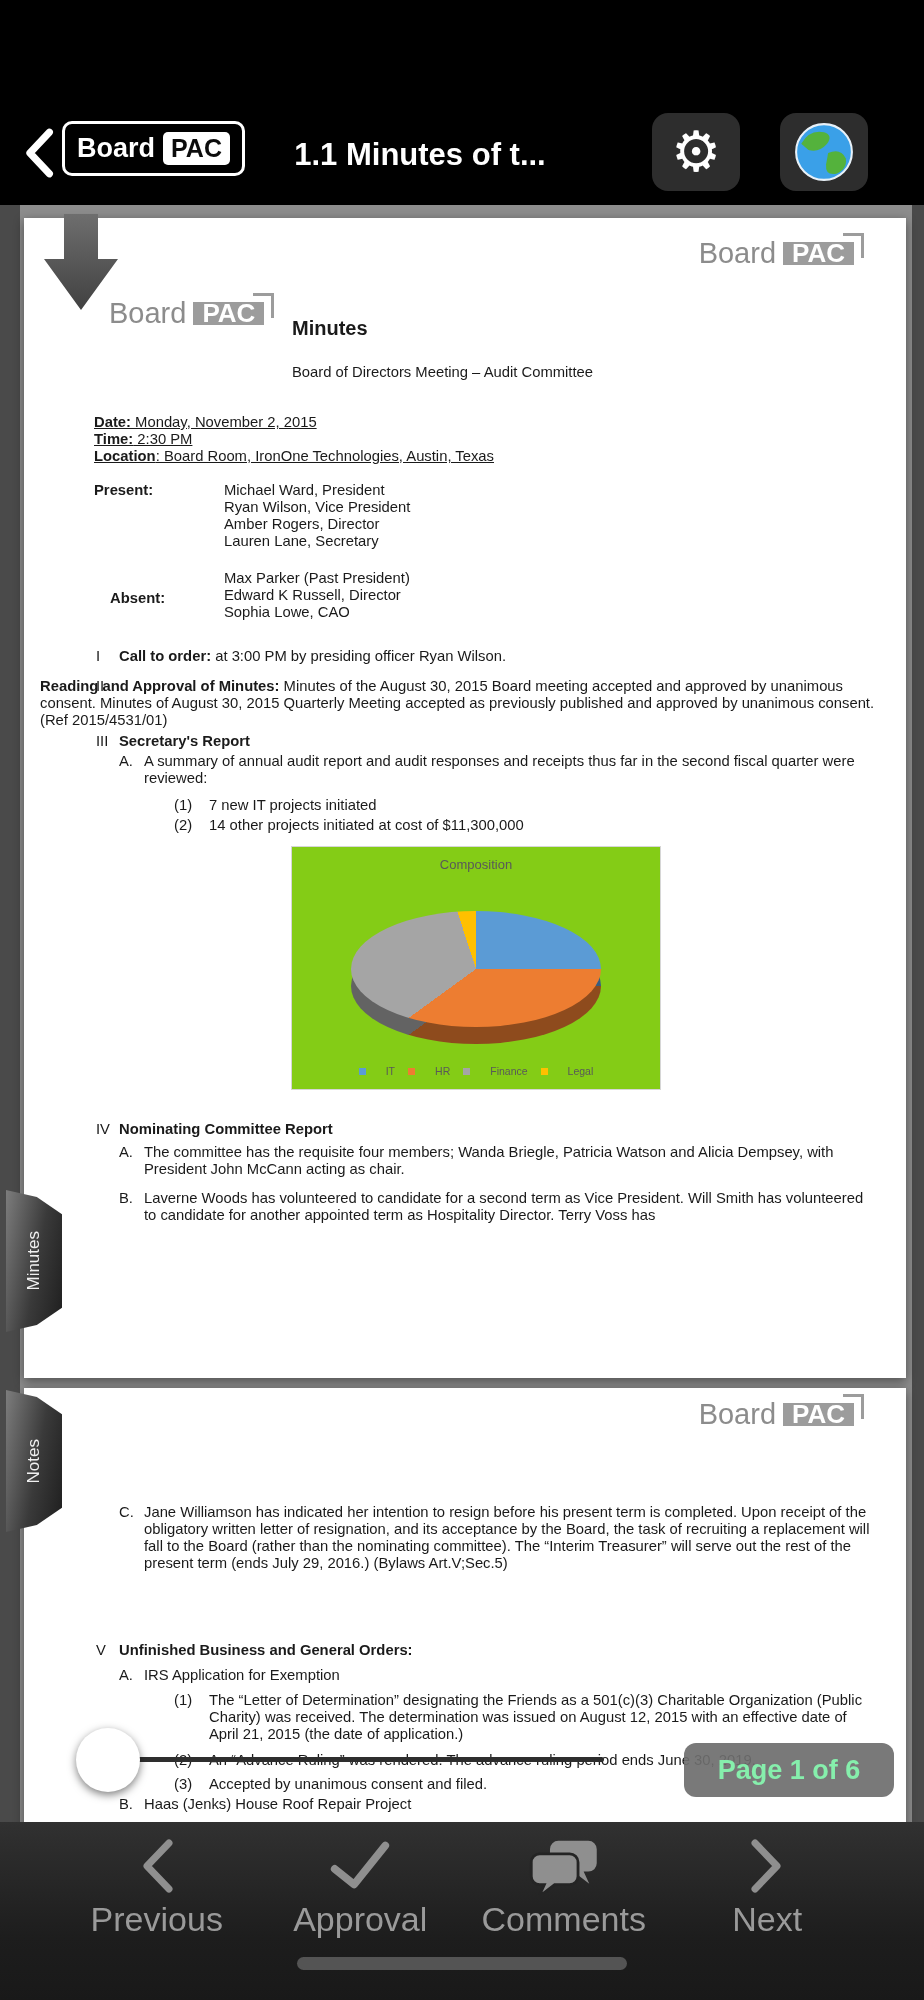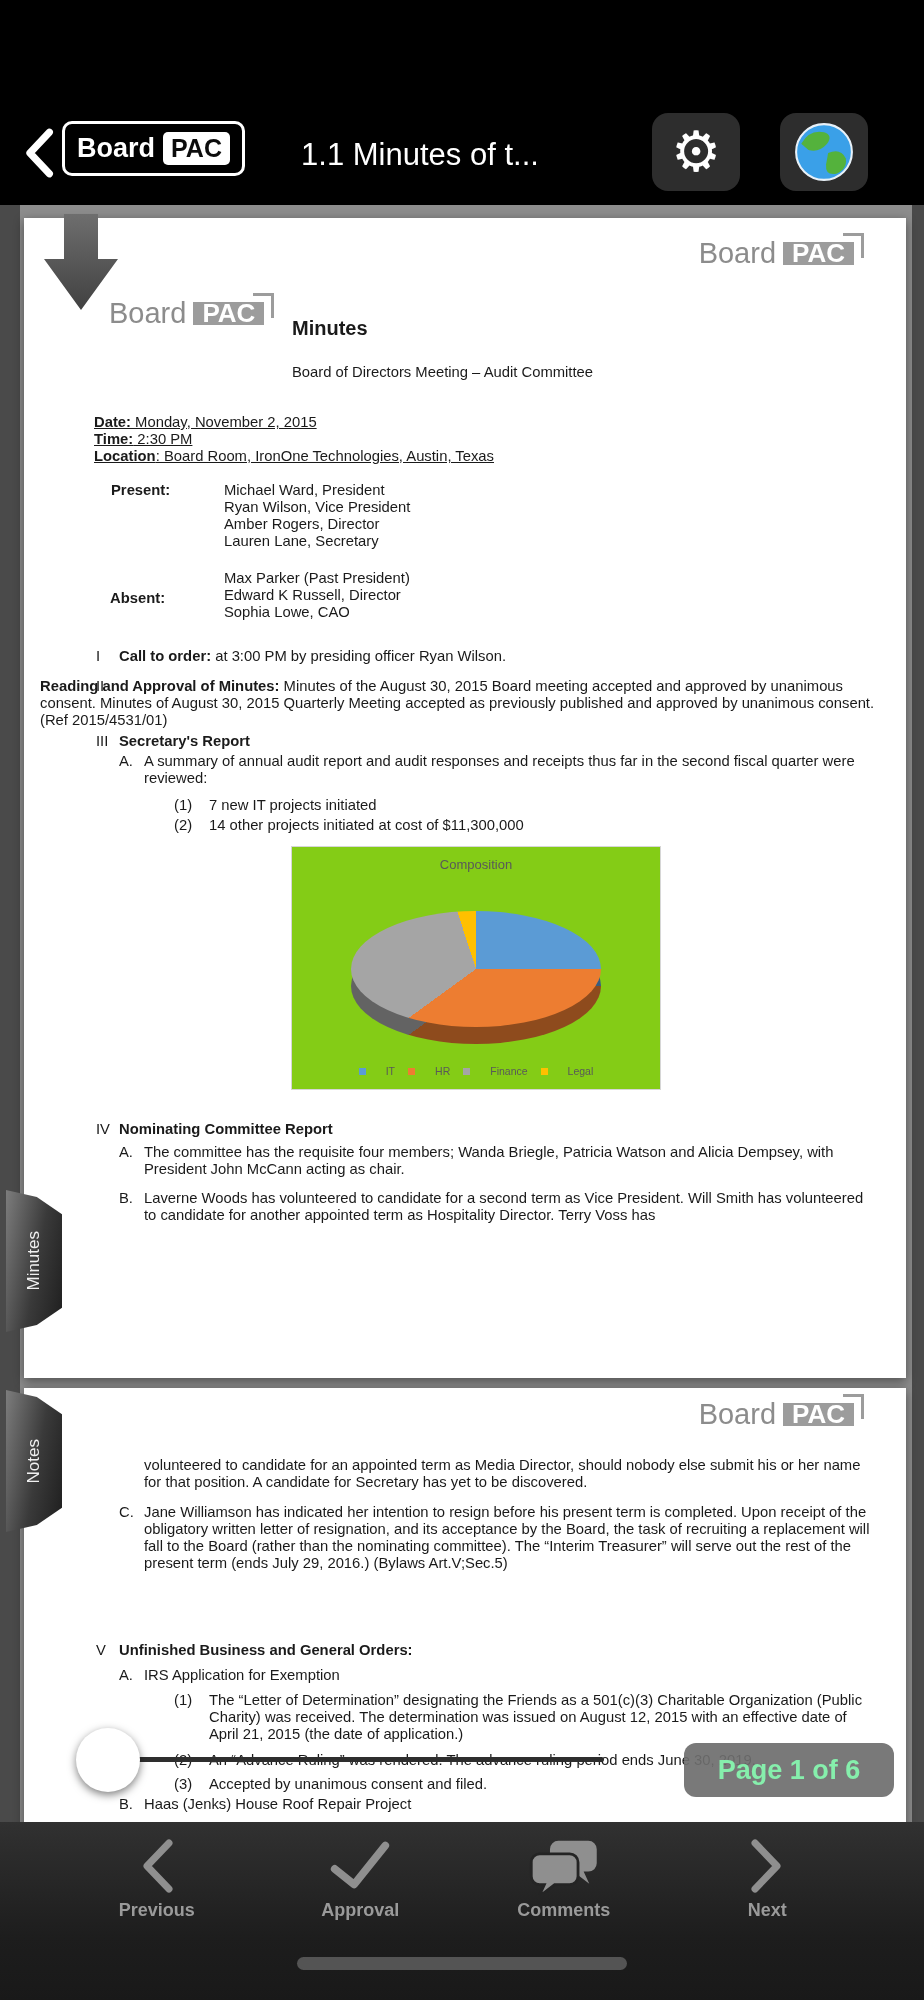--- a/index.html
+++ b/index.html
@@ -18,21 +18,21 @@
   .bat-nub{width:5px;height:12px;background:#fff;border-radius:0 3px 3px 0;margin-left:2px;}
 
   
   .navbar{position:absolute;top:105px;left:0;right:0;height:100px;background:#000;}
   .back-btn{position:absolute;left:22px;top:22px;background:none;border:none;padding:0;cursor:pointer;}
   .nav-logo{position:absolute;left:62px;top:16px;border:3px solid #fff;border-radius:10px;
             padding:8px 12px;display:flex;align-items:center;gap:8px;background:#000;}
   .nl-board{color:#fff;font-size:27px;font-weight:700;}
   .nl-pac{background:#fff;color:#0c0c0c;font-size:25px;font-weight:700;padding:2px 8px;border-radius:5px;}
   .nav-title{position:absolute;left:225px;top:32px;width:390px;text-align:center;color:#fff;
-             font-size:31px;font-weight:400;white-space:nowrap;overflow:hidden;}
+             font-size:31px;font-weight:700;white-space:nowrap;overflow:hidden;}
   .nav-btn{position:absolute;top:8px;width:88px;height:78px;border-radius:16px;background:#2d2d2d;border:none;
            display:flex;align-items:center;justify-content:center;cursor:pointer;}
   .btn-gear{right:184px;} .btn-globe{right:56px;}
   .gear{color:#fff;font-size:56px;line-height:1;}
 
   
   .viewer{position:absolute;top:205px;left:0;width:924px;height:1617px;background:#8d8d8d;overflow:hidden;}
   .edge{position:absolute;top:0;bottom:0;background:#4a4a4a;}
   .edge-l{left:0;width:20px;} .edge-r{right:0;width:12px;}
   .page{position:absolute;left:24px;width:882px;background:#fff;box-shadow:0 3px 10px rgba(0,0,0,.45);
@@ -83,21 +83,21 @@
   .scrub-thumb{position:absolute;left:76px;top:1523px;width:64px;height:64px;border-radius:50%;background:#fff;
                box-shadow:0 3px 9px rgba(0,0,0,.5);cursor:pointer;}
   .page-badge{position:absolute;left:684px;top:1538px;width:210px;height:54px;background:rgba(110,110,110,.92);
               border-radius:12px;color:#86efac;font-size:27px;font-weight:700;text-align:center;line-height:54px;}
 
   
   .bottombar{position:absolute;left:0;top:1822px;width:924px;height:178px;
              background:linear-gradient(#313131,#1d1d1d 65%,#191919);}
   .tb-row{display:flex;padding:14px 55px 0;}
   .tb-item{flex:1;display:flex;flex-direction:column;align-items:center;gap:5px;background:none;border:none;cursor:pointer;}
-  .tb-label{color:#9a9a9a;font-size:18px;font-weight:bold;}
+  .tb-label{color:#9a9a9a;font-size:34px;}
   .home-pill{position:absolute;left:50%;transform:translateX(-50%);bottom:30px;width:330px;height:13px;
              border-radius:7px;background:#545454;}
 </style>
 </head>
 <body>
 
 <div class="screen">
 
 
   <div class="navbar">
@@ -142,21 +142,21 @@
 
       <div class="blk doc-title" style="left:268px;top:102px;">Minutes</div>
       <div class="blk doc-sub" style="left:268px;top:146px;">Board of Directors Meeting – Audit Committee</div>
 
       <div class="blk" style="left:70px;top:196px;text-decoration:underline;">
         <div class="tline"><b>Date:</b><span> Monday, November 2, 2015</span></div>
         <div class="tline"><b>Time:</b><span> 2:30 PM</span></div>
         <div class="tline"><b>Location</b><span>: Board Room, IronOne Technologies, Austin, Texas</span></div>
       </div>
 
-      <div class="blk" style="left:70px;top:264px;margin-left:17px;"><b>Present:</b></div>
+      <div class="blk" style="left:70px;top:264px;"><b>Present:</b></div>
       <div class="blk" style="left:200px;top:264px;">
         <div class="tline">Michael Ward, President</div>
         <div class="tline">Ryan Wilson, Vice President</div>
         <div class="tline">Amber Rogers, Director</div>
         <div class="tline">Lauren Lane, Secretary</div>
       </div>
 
       <div class="blk" style="left:70px;top:372px;margin-left:16px;"><b>Absent:</b></div>
       <div class="blk" style="left:200px;top:352px;">
         <div class="tline">Max Parker (Past President)</div>
@@ -219,21 +219,20 @@
         <span class="inum">B.</span><span>Laverne Woods has volunteered to candidate for a second term as Vice President. Will Smith has volunteered to candidate for another appointed term as Hospitality Director. Terry Voss has</span>
       </div>
     </div>
 
     <div class="page page2">
       <div class="bp-logo" style="top:15px;right:52px;">
         <span class="bp-board">Board</span>
           <span class="bp-pac">PAC</span>
       </div>
 
-      <div class="cont" style="top:69px;">volunteered to candidate for an appointed term as Media Director, should nobody else submit his or her name for that position. A candidate for Secretary has yet to be discovered.</div>
 
       <div class="it it-a" style="top:116px;">
         <span class="inum">C.</span><span>Jane Williamson has indicated her intention to resign before his present term is completed. Upon receipt of the obligatory written letter of resignation, and its acceptance by the Board, the task of recruiting a replacement will fall to the Board (rather than the nominating committee). The “Interim Treasurer” will serve out the rest of the present term (ends July 29, 2016.) (Bylaws Art.V;Sec.5)</span>
       </div>
 
       <div class="it it-r" style="top:254px;">
         <span class="inum">V</span><b>Unfinished Business and General Orders:</b>
       </div>
       <div class="it it-a" style="top:279px;">
         <span class="inum">A.</span><span>IRS Application for Exemption</span>

